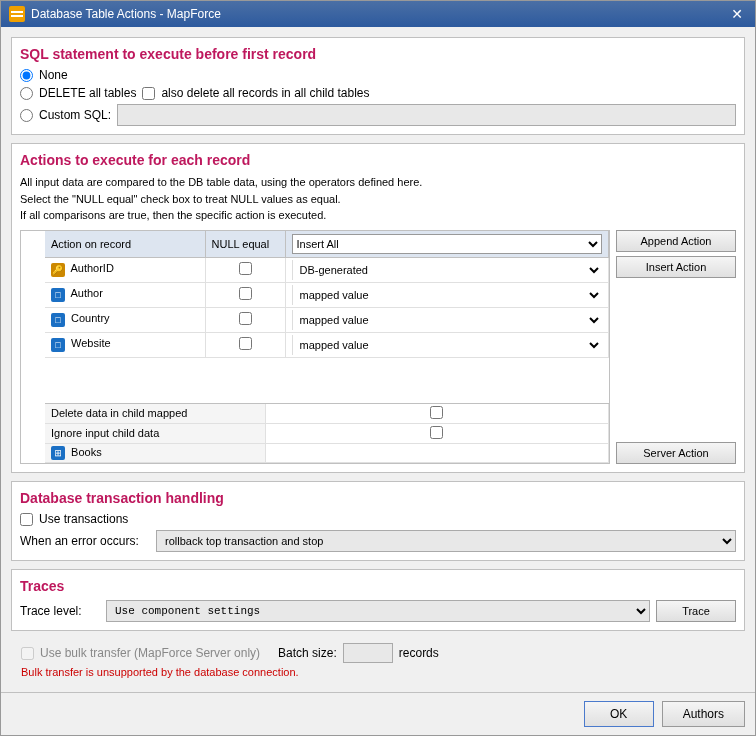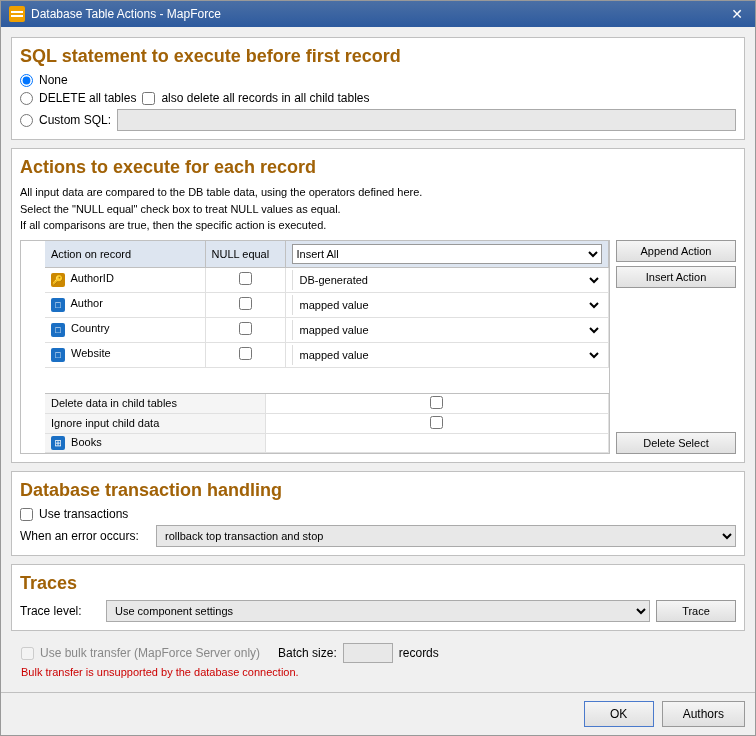--- a/index.html
+++ b/index.html
@@ -64,23 +64,23 @@
       overflow: hidden;
     }
 
     .section {
       background: white;
       border: 1px solid #c0c0c0;
       padding: 8px;
     }
     .section-title {
       font-weight: bold;
-      font-size: 18px;
+      font-size: 14px;
       margin-bottom: 6px;
-      color: #a16207;
+      color: #be185d;
     }
 
     
     .sql-section {
       flex-shrink: 0;
     }
     .radio-group {
       display: flex;
       flex-direction: column;
       gap: 4px;
@@ -309,20 +309,21 @@
     .trace-label {
       min-width: 80px;
     }
     .trace-select {
       flex: 1;
       height: 22px;
       border: 1px solid #aaa;
       background: #e8e8e8;
       font-size: 11px;
       padding: 1px 4px;
+      font-family: Liberation Mono, monospace;
     }
     .fields-btn {
       padding: 4px 12px;
       border: 1px solid #999;
       background: linear-gradient(to bottom, #f5f5f5, #e0e0e0);
       cursor: pointer;
       font-size: 11px;
       width: 80px;
     }
 
@@ -531,21 +532,21 @@
                 </tr>
               </tbody>
             </table>
           </div>
 
           <div class="child-table-area">
             <table class="child-table">
               <tbody>
                 <tr>
                   <td class="label-col">
-                    <span>Delete data in child tables</span>
+                    <span>Delete data in child mapped</span>
                   </td>
                   <td class="check-col">
                     <input type="checkbox" style="">
                   </td>
                 </tr>
                 <tr>
                   <td class="label-col">
                     <span>Ignore input child data</span>
                   </td>
                   <td class="check-col">
@@ -561,21 +562,21 @@
                 </tr>
               </tbody>
             </table>
           </div>
         </div>
 
         <div class="actions-right">
           <button class="action-btn">Append Action</button>
           <button class="action-btn">Insert Action</button>
           <div style="flex:1"></div>
-          <button class="action-btn">Delete Select</button>
+          <button class="action-btn">Server Action</button>
         </div>
       </div>
     </div>
 
     <div class="section transaction-section">
       <div class="section-title">Database transaction handling</div>
       <div class="checkbox-row">
         <input type="checkbox" style="">
         <span>Use transactions</span>
       </div>

